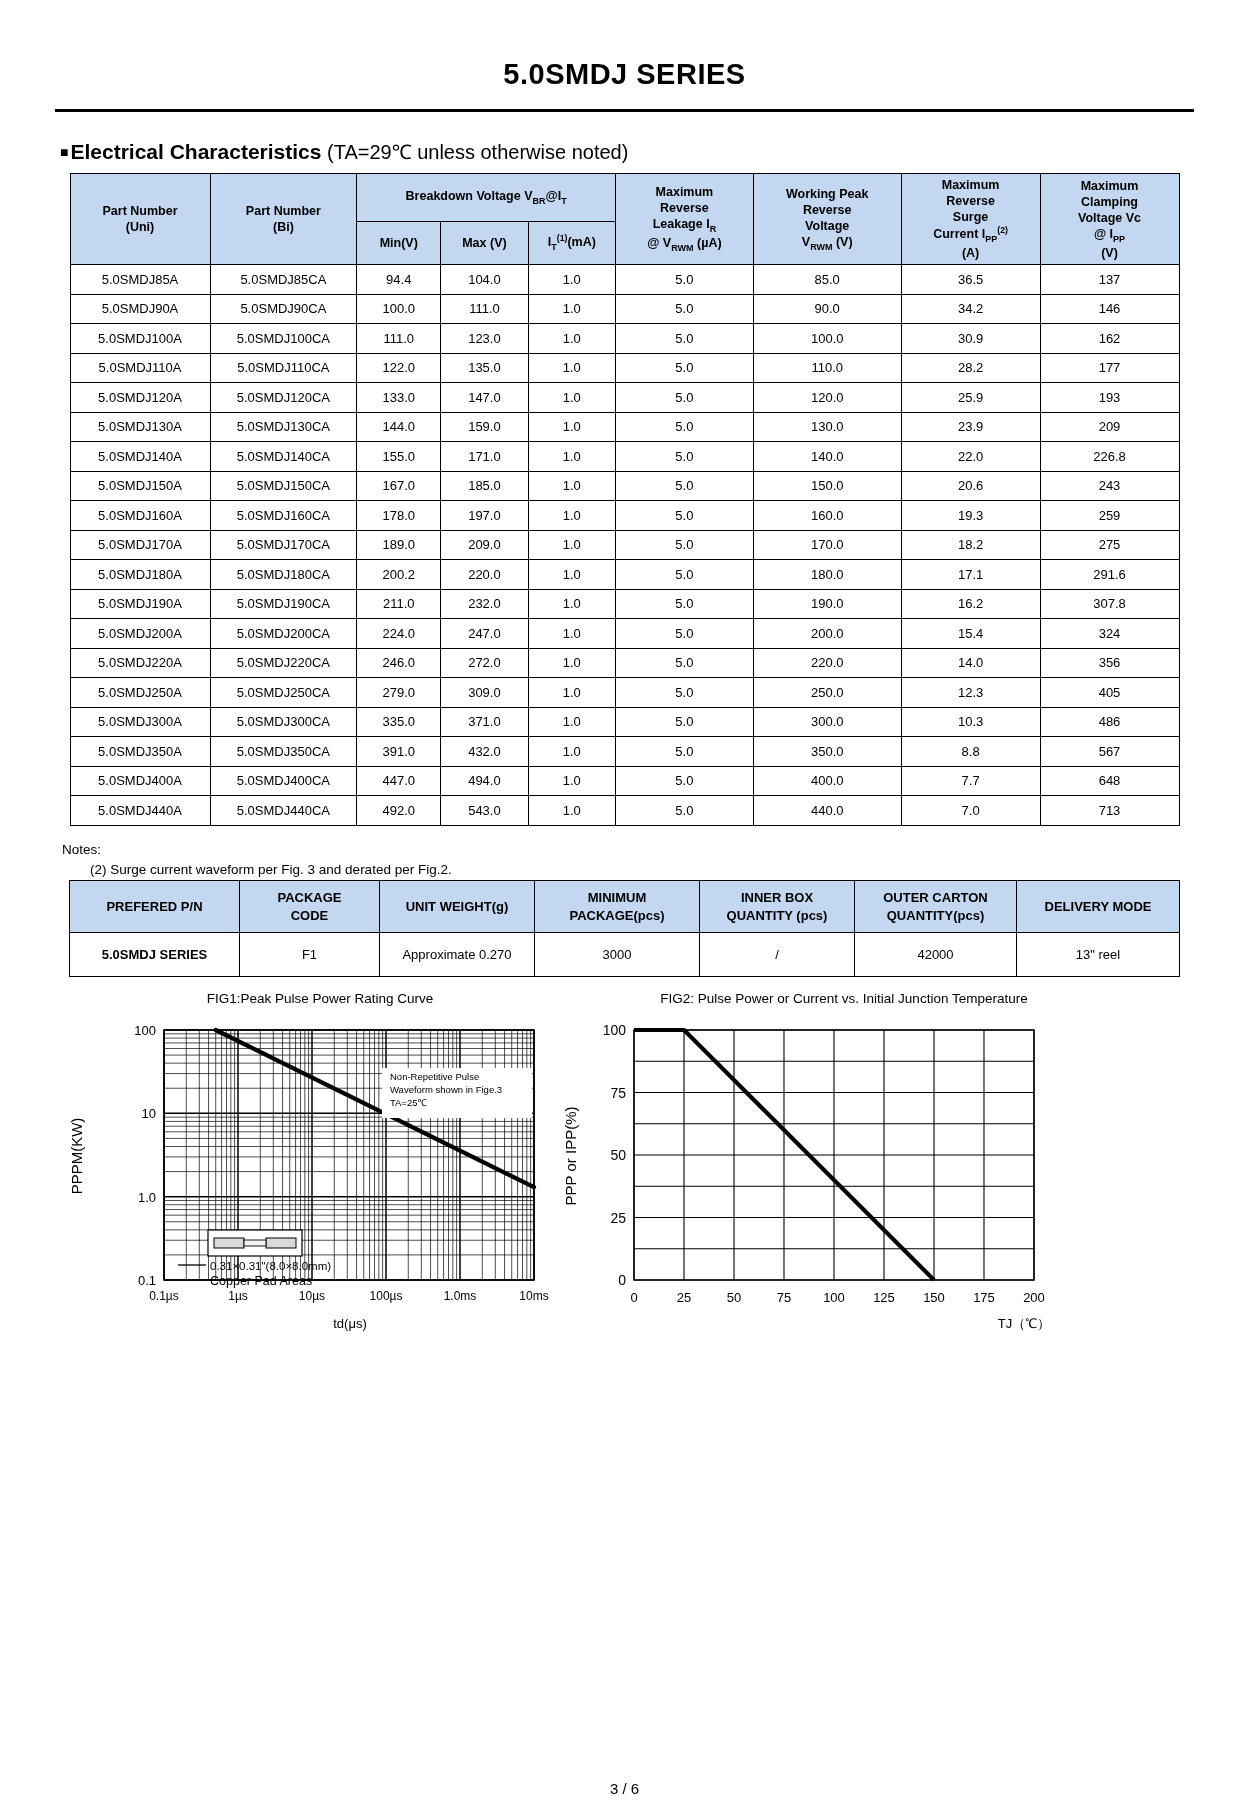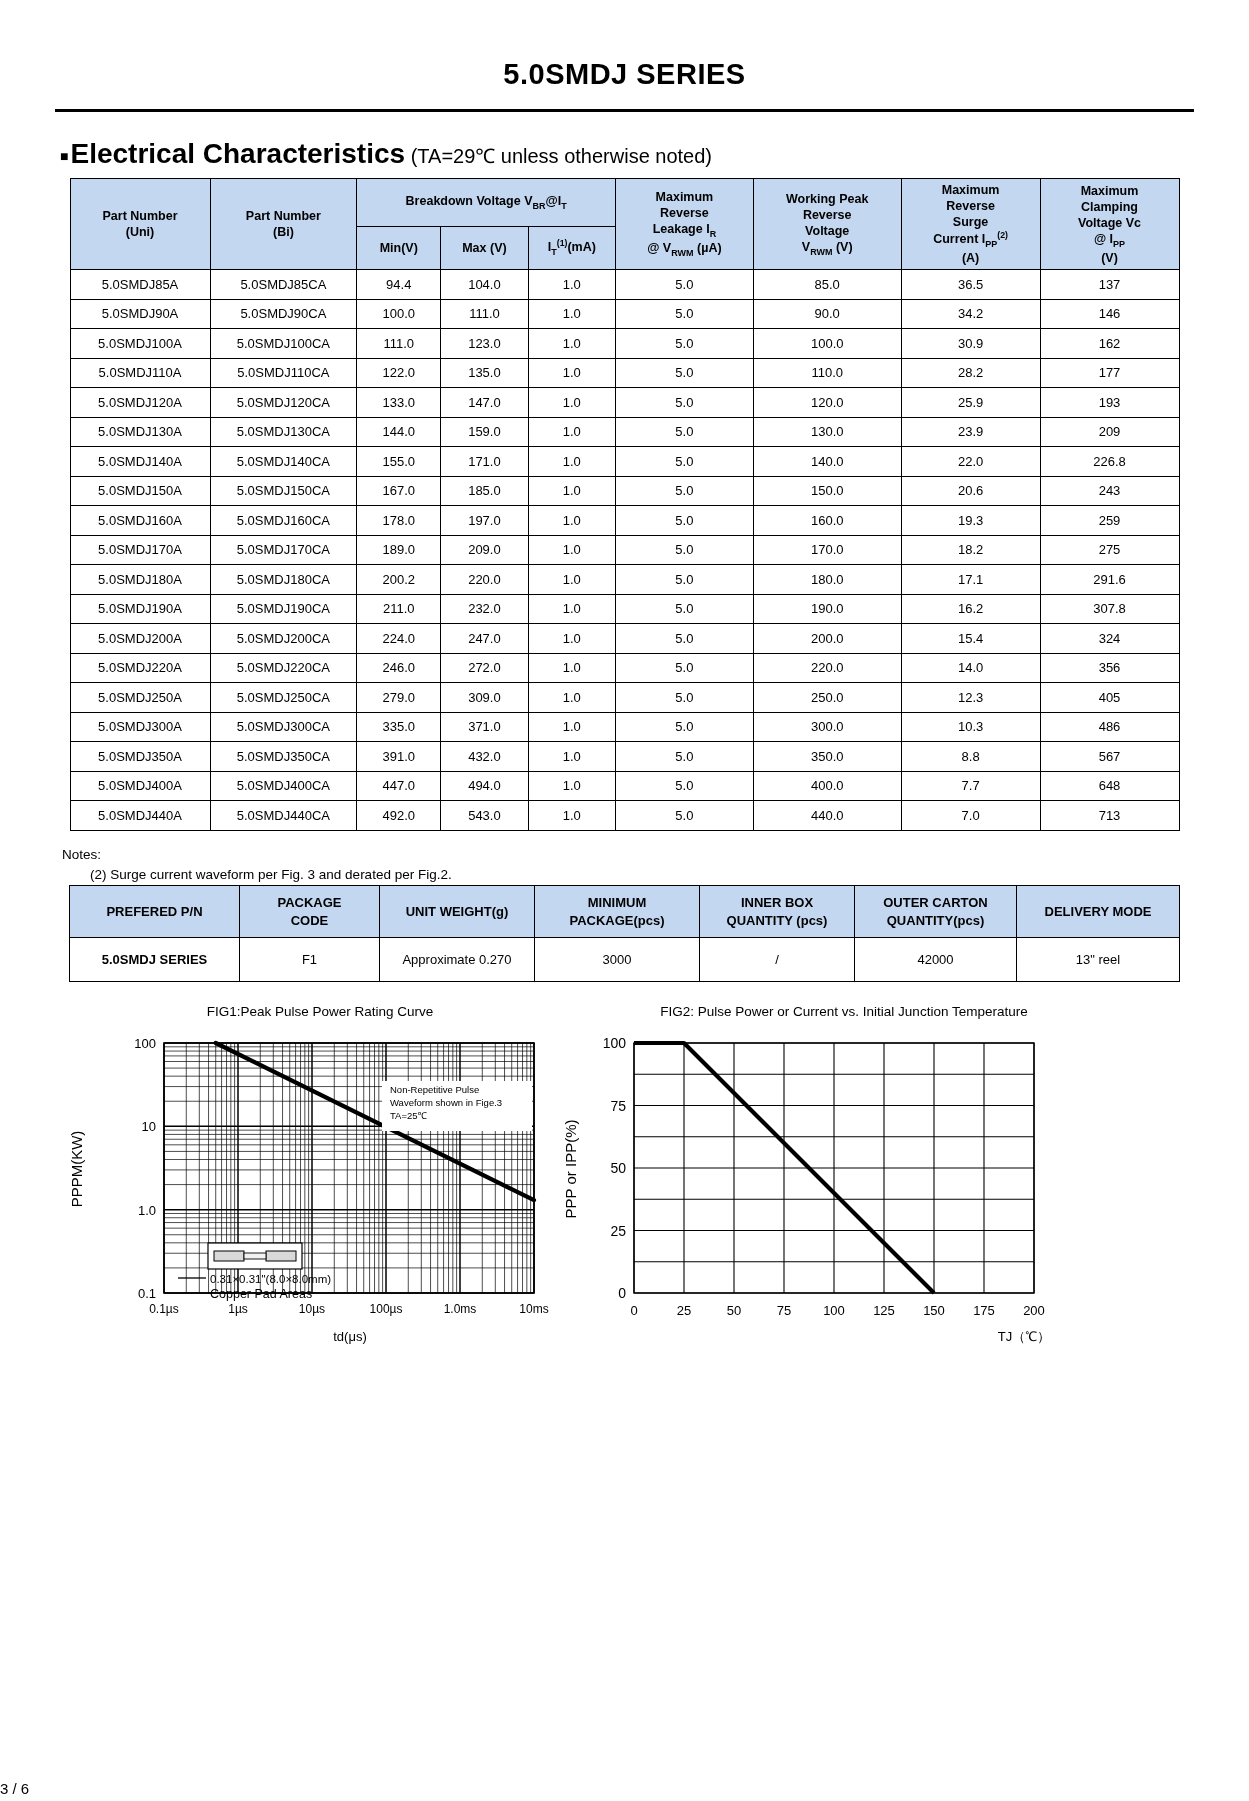--- a/index.html
+++ b/index.html
@@ -26,21 +26,21 @@
     margin: 18px 55px 0 55px;
     border-top: 3px solid #000;
   }
 
   
   .sect {
     margin: 26px 0 8px 60px;
     font-size: 20px;
   }
   .sect .bullet { font-size: 14px; vertical-align: 2px; margin-right: 2px;}
-  .sect .strong { font-weight: bold; font-size: 28px; }
+  .sect .strong { font-weight: bold; font-size: 21px; }
   .sect .light  { font-weight: normal; font-size: 20px; }
 
   
   table.grid {
     border-collapse: collapse;
     margin: 0 auto;
     width: 1110px;
     table-layout: fixed;
   }
   table.grid th, table.grid td {
@@ -91,32 +91,32 @@
     line-height:1.35;
     height: 52px;
     padding: 2px 1px;
   }
   table.order td { height: 44px; }
   table.order td.pn { font-weight: bold; }
 
   
   .charts {
     position: relative;
-    margin-top: 22px;
+    margin-top: 14px;
     height: 370px;
   }
   .chart-box { position:absolute; top:0; }
   .chart-title {
     font-size: 13.5px;
     text-align:center;
     white-space: nowrap;
   }
   .page-num {
     position:absolute; left:0; right:0; bottom: 62px;
-    text-align:left; font-size: 15px;
+    text-align:center; font-size: 15px;
   }
 </style>
 </head>
 <body>
 
 <div class="page">
 
   <div class="doc-title">5.0SMDJ SERIES</div>
   <div class="rule-top"></div>
 

